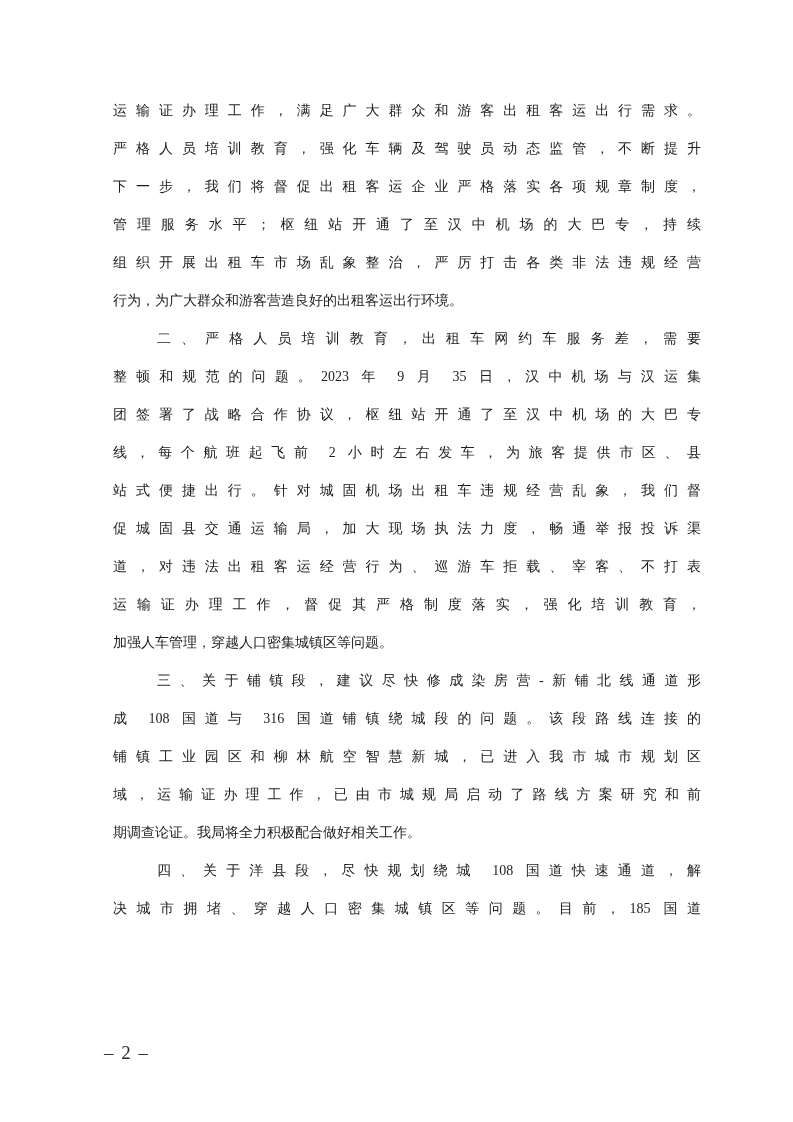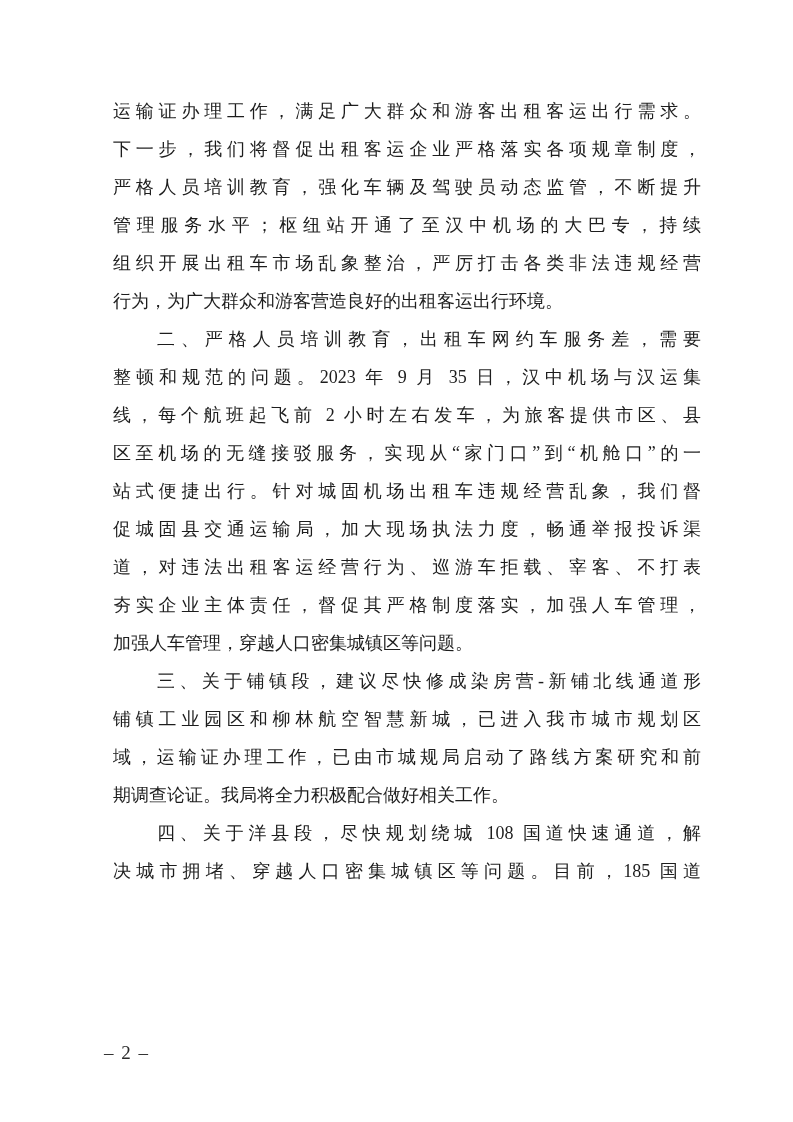--- a/index.html
+++ b/index.html
@@ -18,21 +18,21 @@
   }
   .text-block {
     position: absolute;
     left: 113px;
     top: 92px;
     width: 588px;
   }
   .line {
     height: 38px;
     line-height: 38px;
-    font-size: 18px;
+    font-size: 14px;
     text-align: justify;
     text-align-last: left;
     overflow: hidden;
     white-space: nowrap;
   }
   .line.fill {
     text-align-last: justify;
   }
   .line.indent {
     text-indent: 44px;
@@ -47,35 +47,36 @@
     color: #2a2a2a;
     word-spacing: 3px;
   }
 </style>
 </head>
 <body>
 
 <div class="page">
   <div class="text-block">
       <div class="line fill">运输证办理工作，满足广大群众和游客出租客运出行需求。</div>
+      <div class="line fill">严格人员培训教育，强化车辆及驾驶员动态监管，不断提升</div>
       <div class="line fill">下一步，我们将督促出租客运企业严格落实各项规章制度，</div>
-      <div class="line fill">严格人员培训教育，强化车辆及驾驶员动态监管，不断提升</div>
       <div class="line fill">管理服务水平；枢纽站开通了至汉中机场的大巴专，持续</div>
       <div class="line fill">组织开展出租车市场乱象整治，严厉打击各类非法违规经营</div>
       <div class="line">行为，为广大群众和游客营造良好的出租客运出行环境。</div>
       <div class="line indent fill">二、严格人员培训教育，出租车网约车服务差，需要</div>
       <div class="line fill">整顿和规范的问题。2023 年 9 月 35 日，汉中机场与汉运集</div>
+      <div class="line fill">团签署了战略合作协议，枢纽站开通了至汉中机场的大巴专</div>
       <div class="line fill">线，每个航班起飞前 2 小时左右发车，为旅客提供市区、县</div>
-      <div class="line fill">区至机场的无缝接驳服务，实现从“家门口”到“机舱口”的一</div>
       <div class="line fill">站式便捷出行。针对城固机场出租车违规经营乱象，我们督</div>
       <div class="line fill">促城固县交通运输局，加大现场执法力度，畅通举报投诉渠</div>
       <div class="line fill">道，对违法出租客运经营行为、巡游车拒载、宰客、不打表</div>
-      <div class="line fill">夯实企业主体责任，督促其严格制度落实，加强人车管理，</div>
+      <div class="line fill">运输证办理工作，督促其严格制度落实，强化培训教育，</div>
       <div class="line">加强人车管理，穿越人口密集城镇区等问题。</div>
       <div class="line indent fill">三、关于铺镇段，建议尽快修成染房营-新铺北线通道形</div>
+      <div class="line fill">成 108 国道与 316 国道铺镇绕城段的问题。该段路线连接的</div>
       <div class="line fill">铺镇工业园区和柳林航空智慧新城，已进入我市城市规划区</div>
       <div class="line fill">域，运输证办理工作，已由市城规局启动了路线方案研究和前</div>
       <div class="line">期调查论证。我局将全力积极配合做好相关工作。</div>
       <div class="line indent fill">四、关于洋县段，尽快规划绕城 108 国道快速通道，解</div>
       <div class="line fill">决城市拥堵、穿越人口密集城镇区等问题。目前，185 国道</div>
     </div>
   <div class="page-number">– 2 –</div>
 </div>
 
 </body></html>

